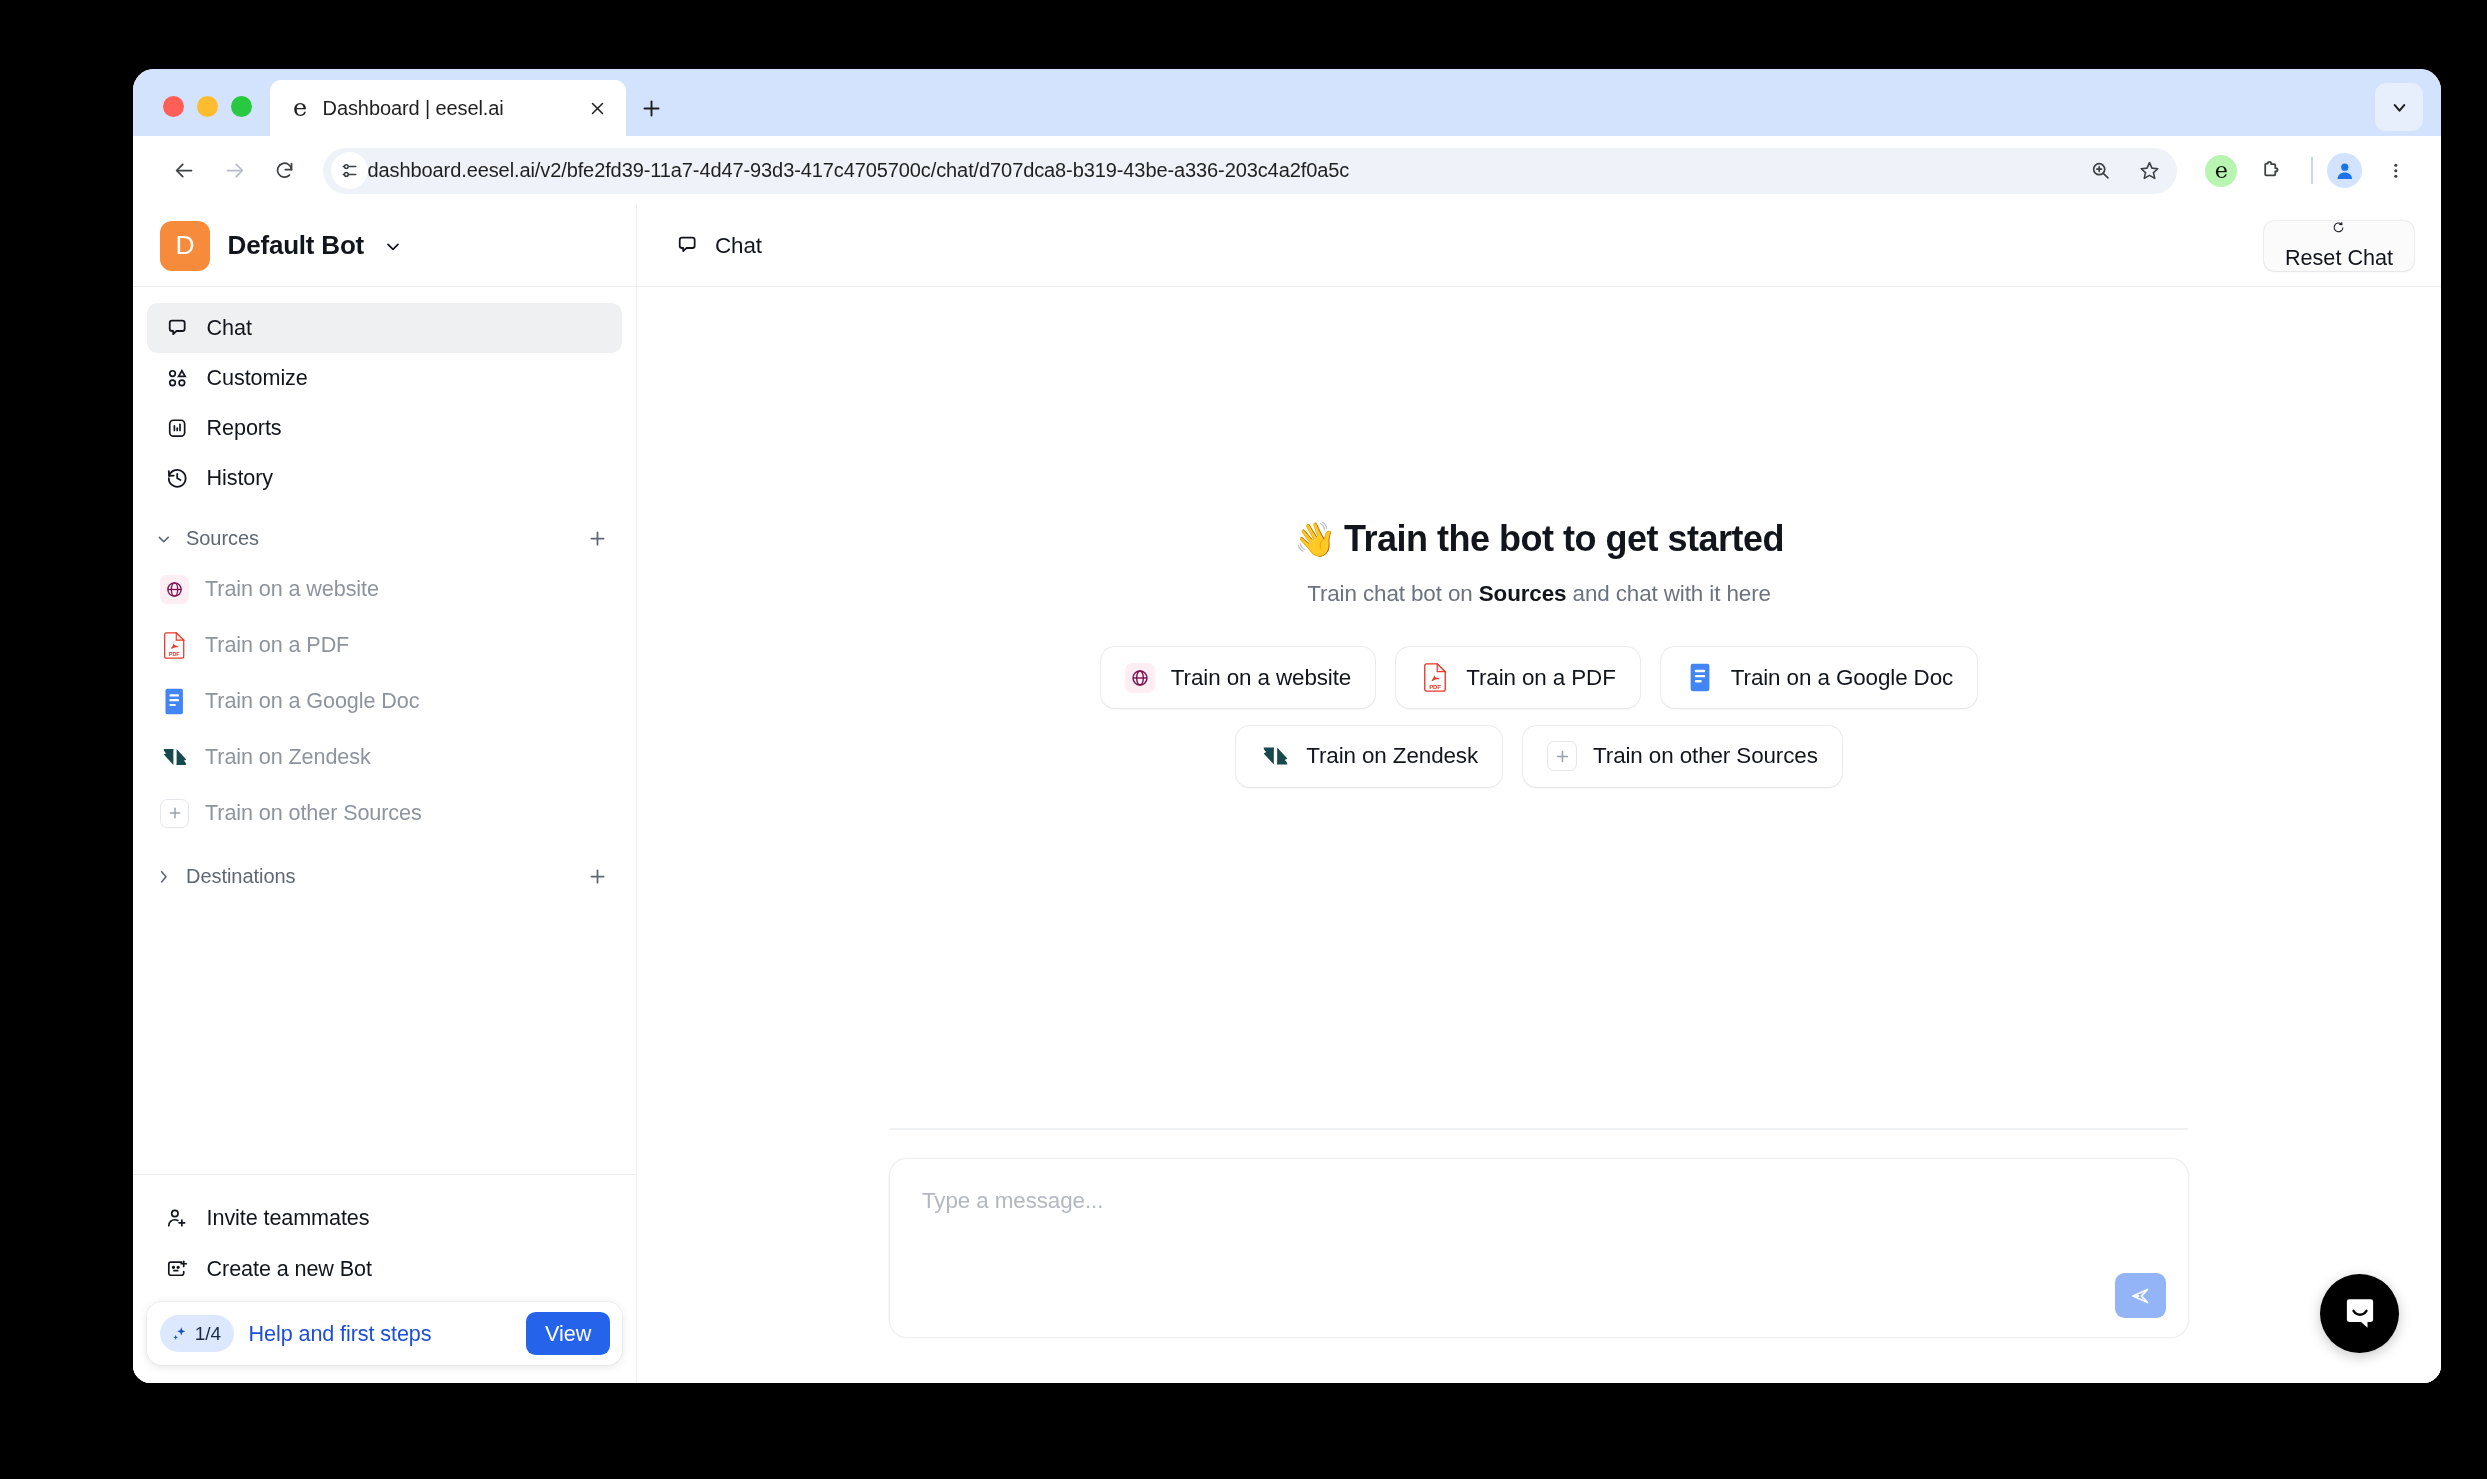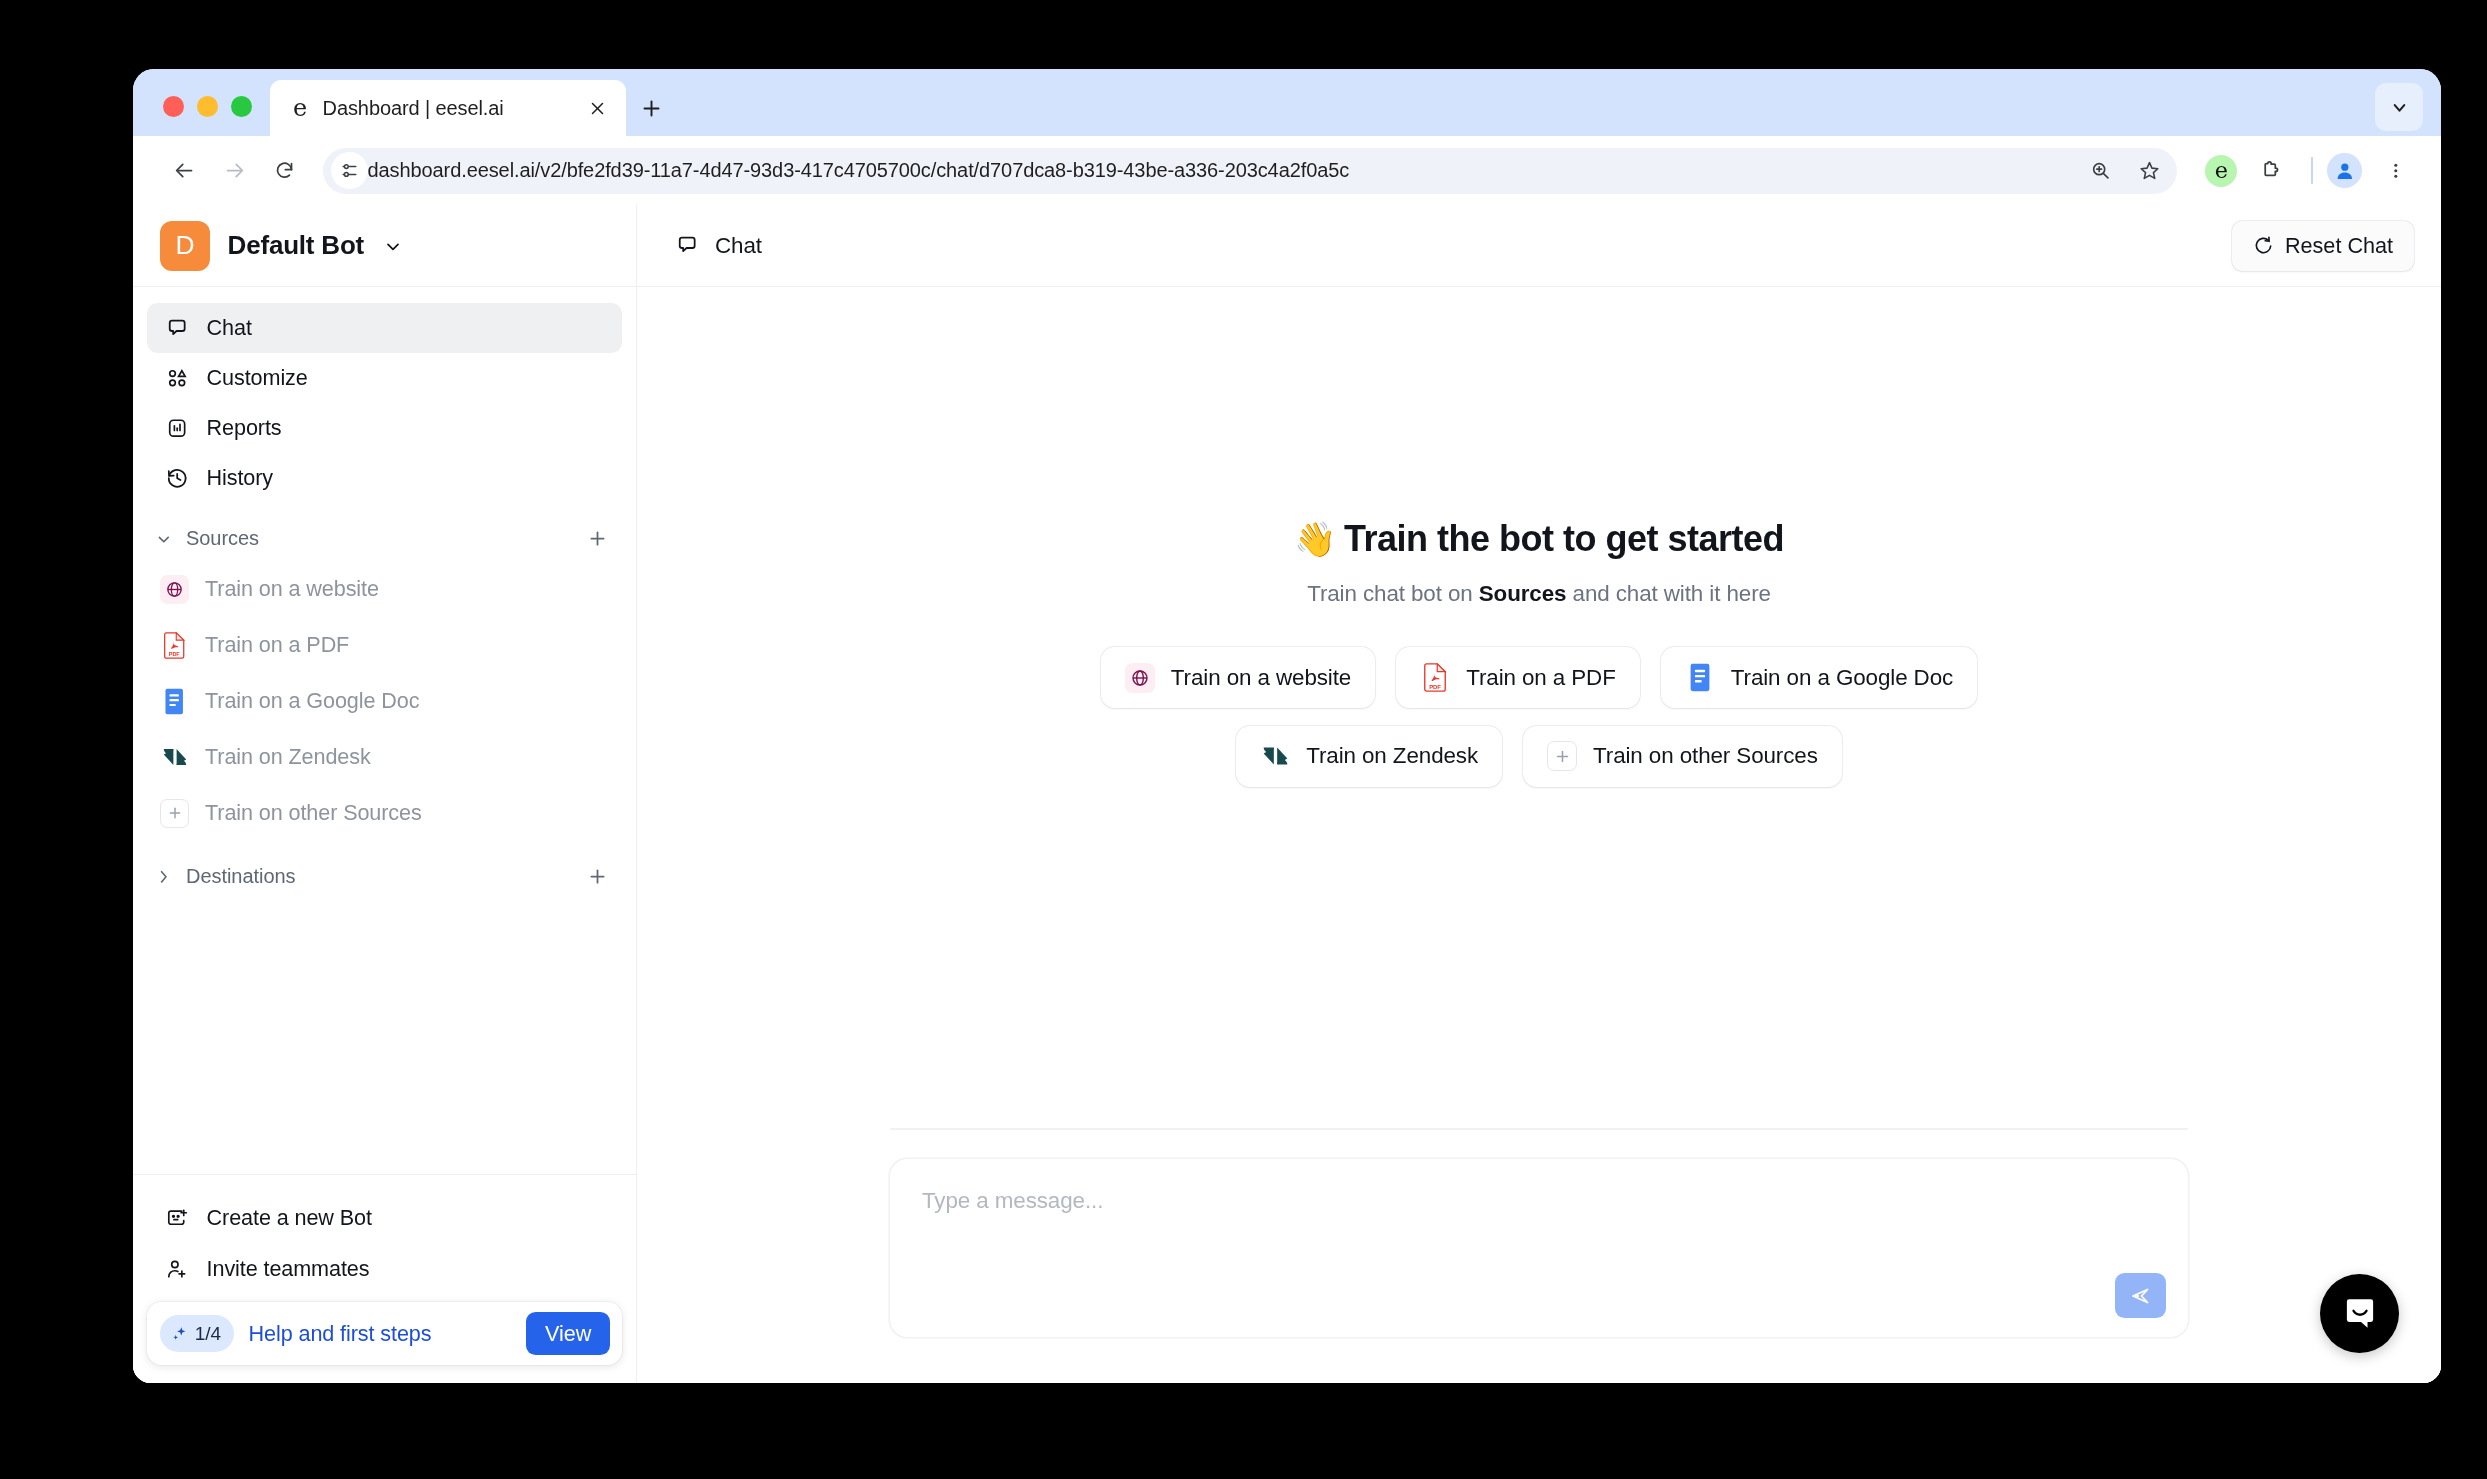--- a/index.html
+++ b/index.html
@@ -354,21 +354,21 @@
     font-size: 22.4px; color: #12161c; letter-spacing: -0.1px;
   }
   #main-header-spacer { flex: 1; }
   #reset-chat-button {
     display: flex; align-items: center; gap: 11.2px;
     height: 50px;
     padding: 0 21px;
     border-radius: 10.4px;
     background: #fbfbfc;
     box-shadow: 0 0.8px 2.4px rgba(16,24,40,0.07), 0 0 0 0.8px rgba(16,24,40,0.07);
-    font-size: 21.6px; color: #12161c;
+    font-size: 21.6px; color: #12161c; flex-direction: column;
   }
   #reset-chat-button svg { width: 21px; height: 21px; }
 
   #main-body {
     flex: 1;
     position: relative;
     display: flex; flex-direction: column;
     align-items: center;
     min-height: 0;
   }
@@ -719,41 +719,41 @@
             </svg>
           </span>
         </div>
 
         <div id="sidebar-spacer"></div>
 
         <div id="sidebar-footer">
           <div class="footer-item">
             <span class="footer-icon">
               <svg viewBox="0 0 24 24" fill="none" stroke="#12161c" stroke-width="1.8" stroke-linecap="round" stroke-linejoin="round">
+                <circle cx="9.5" cy="7" r="3.4"></circle>
+                  <path d="M3 20c0-3.8 2.9-6.3 6.5-6.3 1.2 0 2.3.3 3.2.8"></path>
+                <line x1="17" y1="14" x2="17" y2="20"></line>
+                  <line x1="14" y1="17" x2="20" y2="17"></line>
+              </svg>
+            </span>
+            <span>Invite teammates</span>
+          </div>
+
+          <div class="footer-item">
+            <span class="footer-icon">
+              <svg viewBox="0 0 24 24" fill="none" stroke="#12161c" stroke-width="1.8" stroke-linecap="round" stroke-linejoin="round">
                 <path d="M19 14.5v1.8A2.2 2.2 0 0 1 16.8 18.5H5.2A2.2 2.2 0 0 1 3 16.3V6.7A2.2 2.2 0 0 1 5.2 4.5h11.6"></path>
                 <circle cx="8" cy="10" r="0.9" fill="#12161c"></circle>
                   <circle cx="13" cy="10" r="0.9" fill="#12161c"></circle>
                 <path d="M8.5 13.6h4"></path>
                 <line x1="19" y1="3.5" x2="19" y2="9"></line>
                   <line x1="16.2" y1="6.2" x2="21.8" y2="6.2"></line>
               </svg>
             </span>
             <span>Create a new Bot</span>
-          </div>
-
-          <div class="footer-item">
-            <span class="footer-icon">
-              <svg viewBox="0 0 24 24" fill="none" stroke="#12161c" stroke-width="1.8" stroke-linecap="round" stroke-linejoin="round">
-                <circle cx="9.5" cy="7" r="3.4"></circle>
-                  <path d="M3 20c0-3.8 2.9-6.3 6.5-6.3 1.2 0 2.3.3 3.2.8"></path>
-                <line x1="17" y1="14" x2="17" y2="20"></line>
-                  <line x1="14" y1="17" x2="20" y2="17"></line>
-              </svg>
-            </span>
-            <span>Invite teammates</span>
           </div>
 
           <div id="help-card">
             <div id="help-progress-badge">
               <svg viewBox="0 0 24 24" fill="#1b4fbf">
                 <path d="M14 3l1.5 4.1L19.6 8.6l-4.1 1.5L14 14.2l-1.5-4.1L8.4 8.6l4.1-1.5z"></path>
                 <path d="M6.4 13.5l.9 2.4 2.4.9-2.4.9-.9 2.4-.9-2.4-2.4-.9 2.4-.9z"></path>
               </svg>
               <span id="help-progress-text">1/4</span>
             </div>

